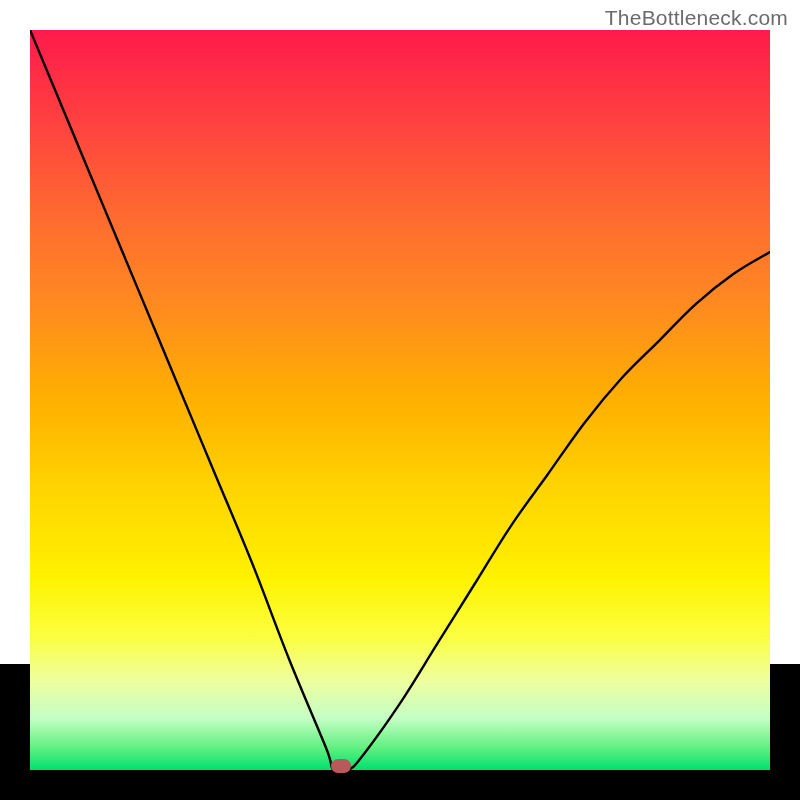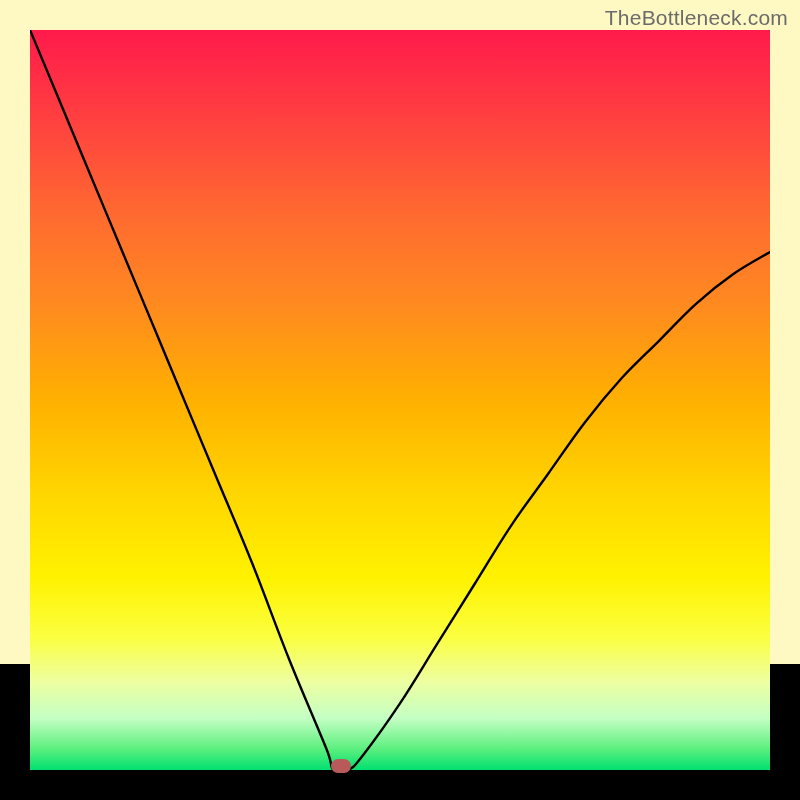--- a/index.html
+++ b/index.html
@@ -8,21 +8,21 @@
     width: 800px;
     height: 800px;
     background: #000;
     overflow: hidden;
     font-family: Arial, Helvetica, sans-serif;
   }
   .frame {
     position: relative;
     width: 800px;
     height: 664px;
-    background: #fef9c3;
+    background: #ffffff;
   }
   .watermark {
     position: absolute;
     top: 6px;
     right: 12px;
     color: #6b6b6b;
     font-size: 21px;
     font-weight: 500;
     letter-spacing: 0.2px;
     z-index: 5;

